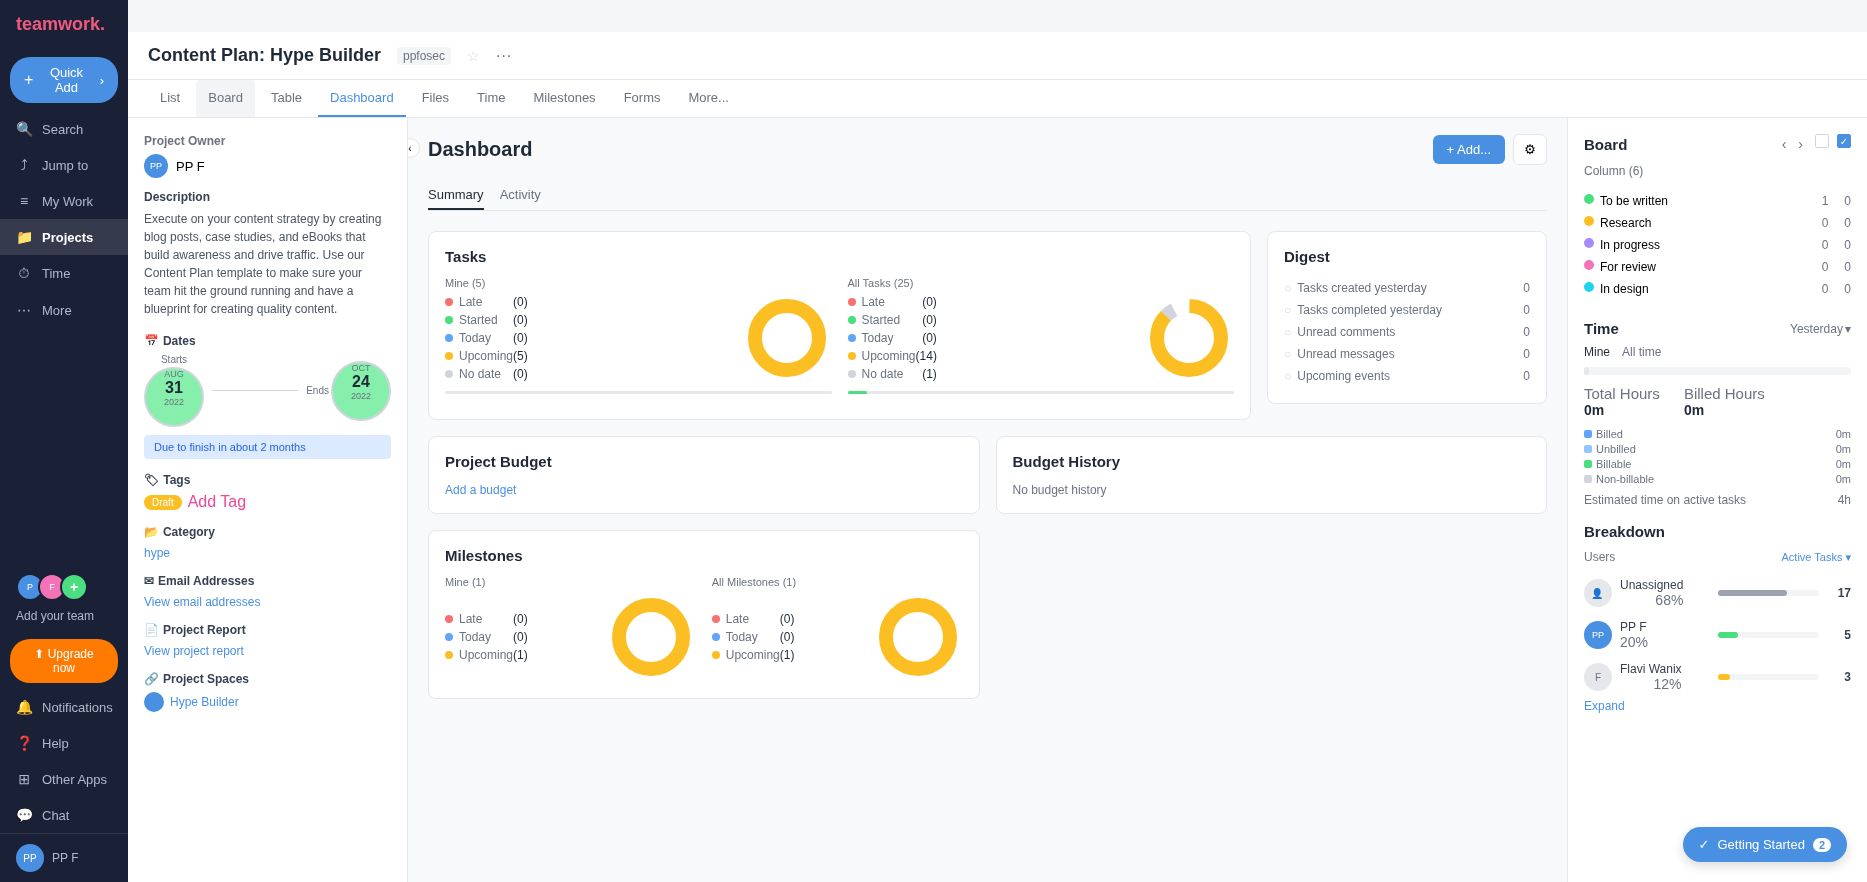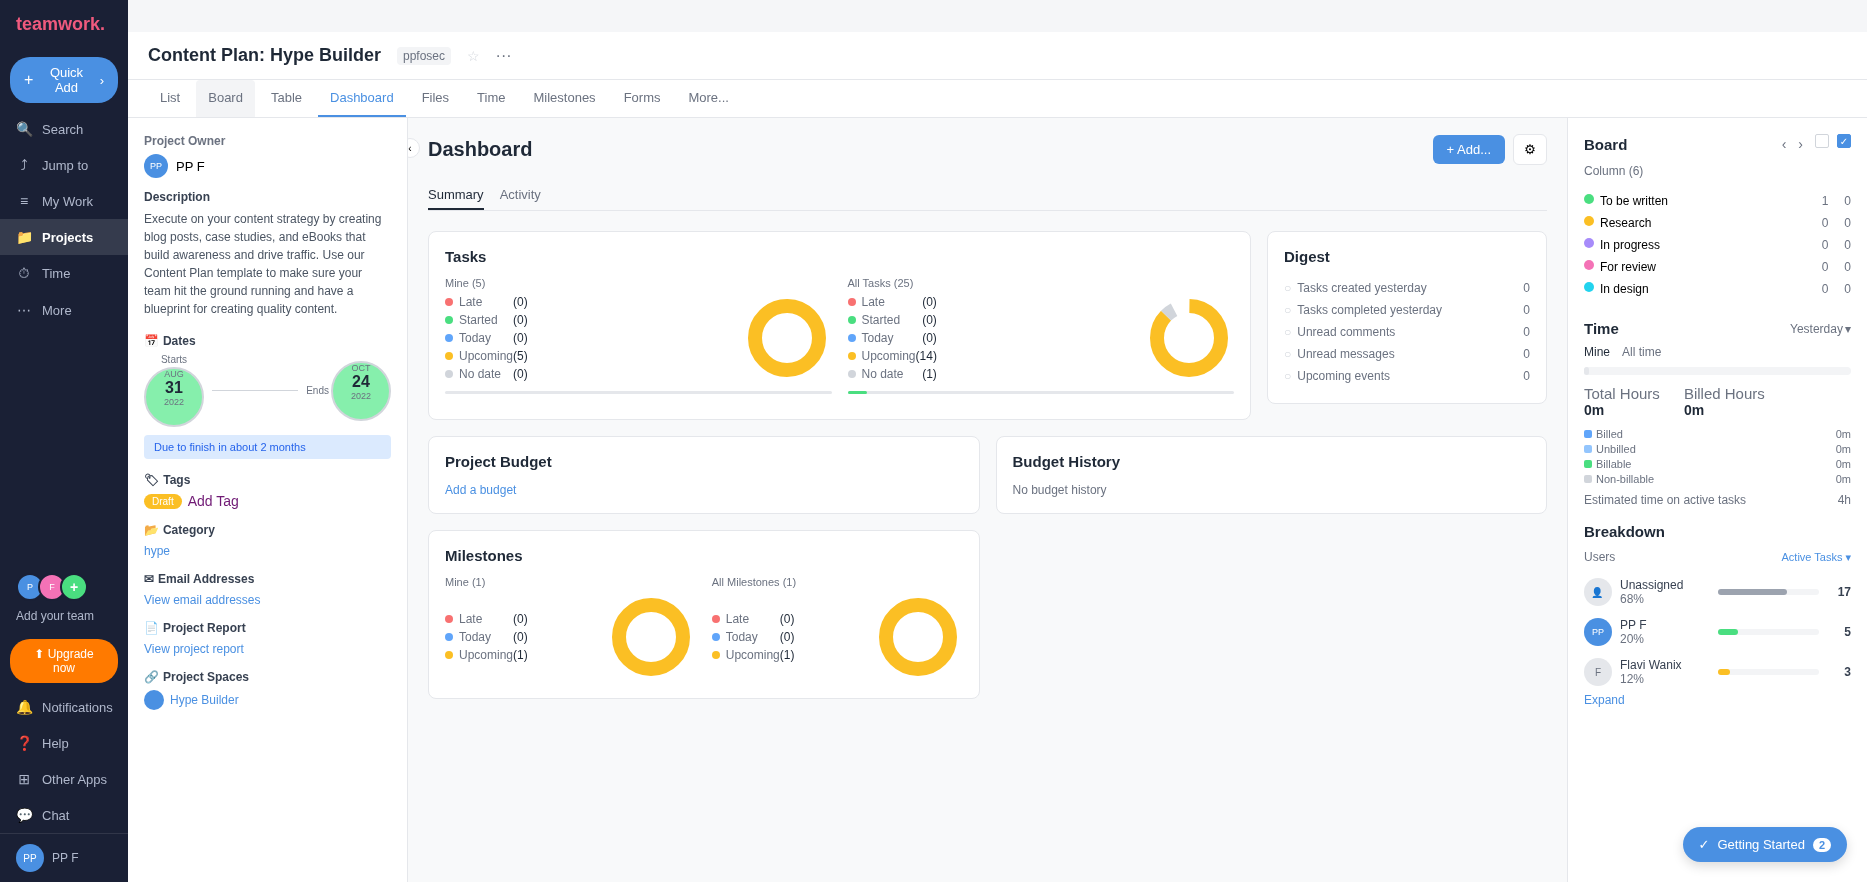--- a/index.html
+++ b/index.html
@@ -52,21 +52,21 @@
     .info-title { font-size: 12px; font-weight: 600; color: #374151; margin-bottom: 6px; display: flex; align-items: center; gap: 4px; }
     .dates-row { display: flex; align-items: center; gap: 8px; margin-bottom: 8px; }
     .date-box { background: #86efac; border-radius: 50%; width: 60px; height: 60px; display: flex; flex-direction: column; align-items: center; justify-content: flex-start; font-size: 10px; color: #6b7280; border: 2px solid #d1d5db; }
     .date-box .month { font-size: 9px; }
     .date-box .day { font-size: 16px; font-weight: 700; color: #1f2937; }
     .date-box .year { font-size: 9px; }
     .date-line { flex: 1; height: 1px; background: #d1d5db; }
     .due-banner { background: #dbeafe; color: #2563eb; font-size: 11px; padding: 6px 10px; border-radius: 4px; margin-top: 4px; }
     .tag-badge { background: #fbbf24; color: #fff; font-size: 10px; padding: 2px 8px; border-radius: 10px; }
     .link-text { color: #4a90e2; font-size: 12px; cursor: pointer; }
-    .add-tag { color: #701a75; font-size: 14px; cursor: pointer; }
+    .add-tag { color: #ec4899; font-size: 16px; cursor: pointer; }
 
     
     .dashboard-panel { flex: 1; overflow-y: auto; padding: 16px 20px; background: #f8f9fa; }
     .dashboard-header { display: flex; align-items: center; justify-content: space-between; margin-bottom: 16px; }
     .dashboard-title { font-size: 20px; font-weight: 600; color: #1f2937; }
     .dashboard-actions { display: flex; align-items: center; gap: 8px; }
     .add-btn { background: #4a90e2; color: #fff; border: none; border-radius: 6px; padding: 7px 14px; cursor: pointer; font-size: 13px; display: flex; align-items: center; gap: 4px; }
     .settings-btn { background: #fff; border: 1px solid #e5e7eb; border-radius: 6px; padding: 7px 10px; cursor: pointer; }
     .summary-tabs { display: flex; gap: 16px; margin-bottom: 20px; border-bottom: 1px solid #e5e7eb; }
     .summary-tab { padding: 6px 0; color: #6b7280; cursor: pointer; font-size: 13px; border-bottom: 2px solid transparent; }
@@ -108,21 +108,21 @@
     .breakdown-header { display: flex; align-items: center; justify-content: space-between; margin-bottom: 10px; }
     .breakdown-title { font-size: 15px; font-weight: 600; color: #1f2937; }
     .active-tasks-label { font-size: 11px; color: #4a90e2; cursor: pointer; display: flex; align-items: center; gap: 2px; }
     .user-row { display: flex; align-items: center; justify-content: space-between; padding: 6px 0; }
     .user-info { display: flex; align-items: center; gap: 8px; flex: 1; }
     .user-avatar-sm { width: 28px; height: 28px; border-radius: 50%; background: #e5e7eb; display: flex; align-items: center; justify-content: center; font-size: 10px; color: #6b7280; flex-shrink: 0; }
     .user-name-text { font-size: 12px; color: #374151; }
     .user-bar-wrap { flex: 1; height: 6px; background: #f3f4f6; border-radius: 3px; margin: 0 8px; }
     .user-bar-fill { height: 100%; border-radius: 3px; }
     .user-count { font-size: 12px; color: #374151; font-weight: 600; min-width: 16px; text-align: right; }
-    .user-pct { font-size: 12px; color: #6b7280; }
+    .user-pct { font-size: 14px; color: #6b7280; text-align: right; }
     .expand-link { color: #4a90e2; font-size: 12px; cursor: pointer; }
     .time-section { margin-bottom: 16px; }
     .time-header { display: flex; align-items: center; justify-content: space-between; margin-bottom: 8px; }
     .time-title { font-size: 15px; font-weight: 600; color: #1f2937; }
     .time-filter { font-size: 12px; color: #6b7280; cursor: pointer; display: flex; align-items: center; gap: 2px; }
     .mine-alltime { display: flex; gap: 12px; margin-bottom: 8px; font-size: 12px; }
     .mine-btn { color: #1f2937; font-weight: 500; cursor: pointer; }
     .alltime-btn { color: #6b7280; cursor: pointer; }
     .time-progress { height: 8px; background: #f3f4f6; border-radius: 4px; margin-bottom: 10px; }
     .time-stats { display: flex; gap: 24px; margin-bottom: 10px; }

